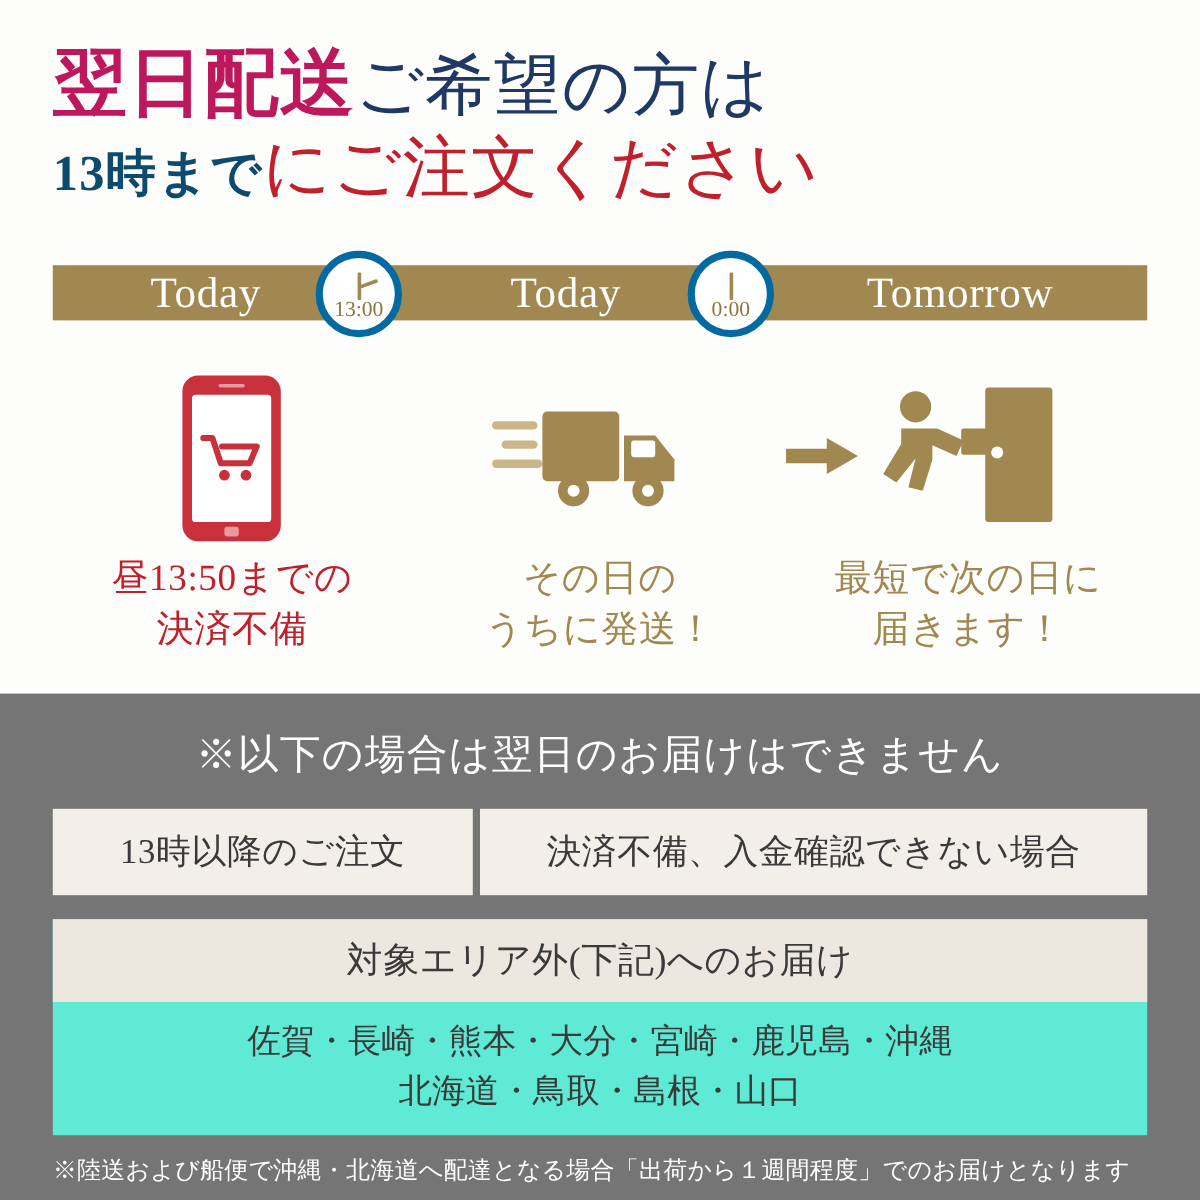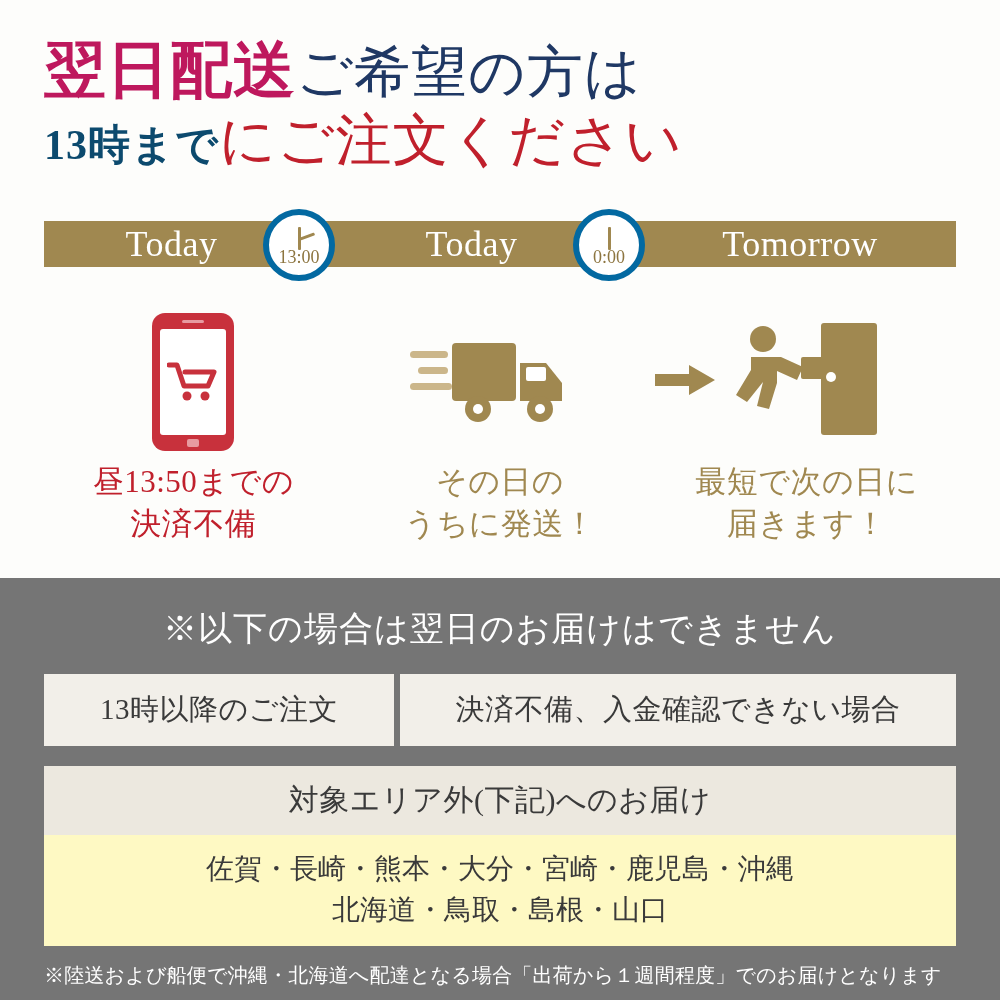--- a/index.html
+++ b/index.html
@@ -264,21 +264,21 @@
     font-size: 29px;
     text-align: center;
     padding: 16px 10px;
     letter-spacing: 0.5px;
   }
   .chip-left { flex: 0 0 330px; }
   .chip-right { flex: 1 1 auto; }
 
   .notice-panel {
     margin-top: 20px;
-    background: #fef9c3;
+    background: #5eead4;
   }
   .panel-head {
     background: #ece8df;
     text-align: center;
     font-family: "Liberation Serif", serif;
     font-size: 30px;
     color: #3a3a3a;
     padding: 14px 0;
     letter-spacing: 0.5px;
   }

